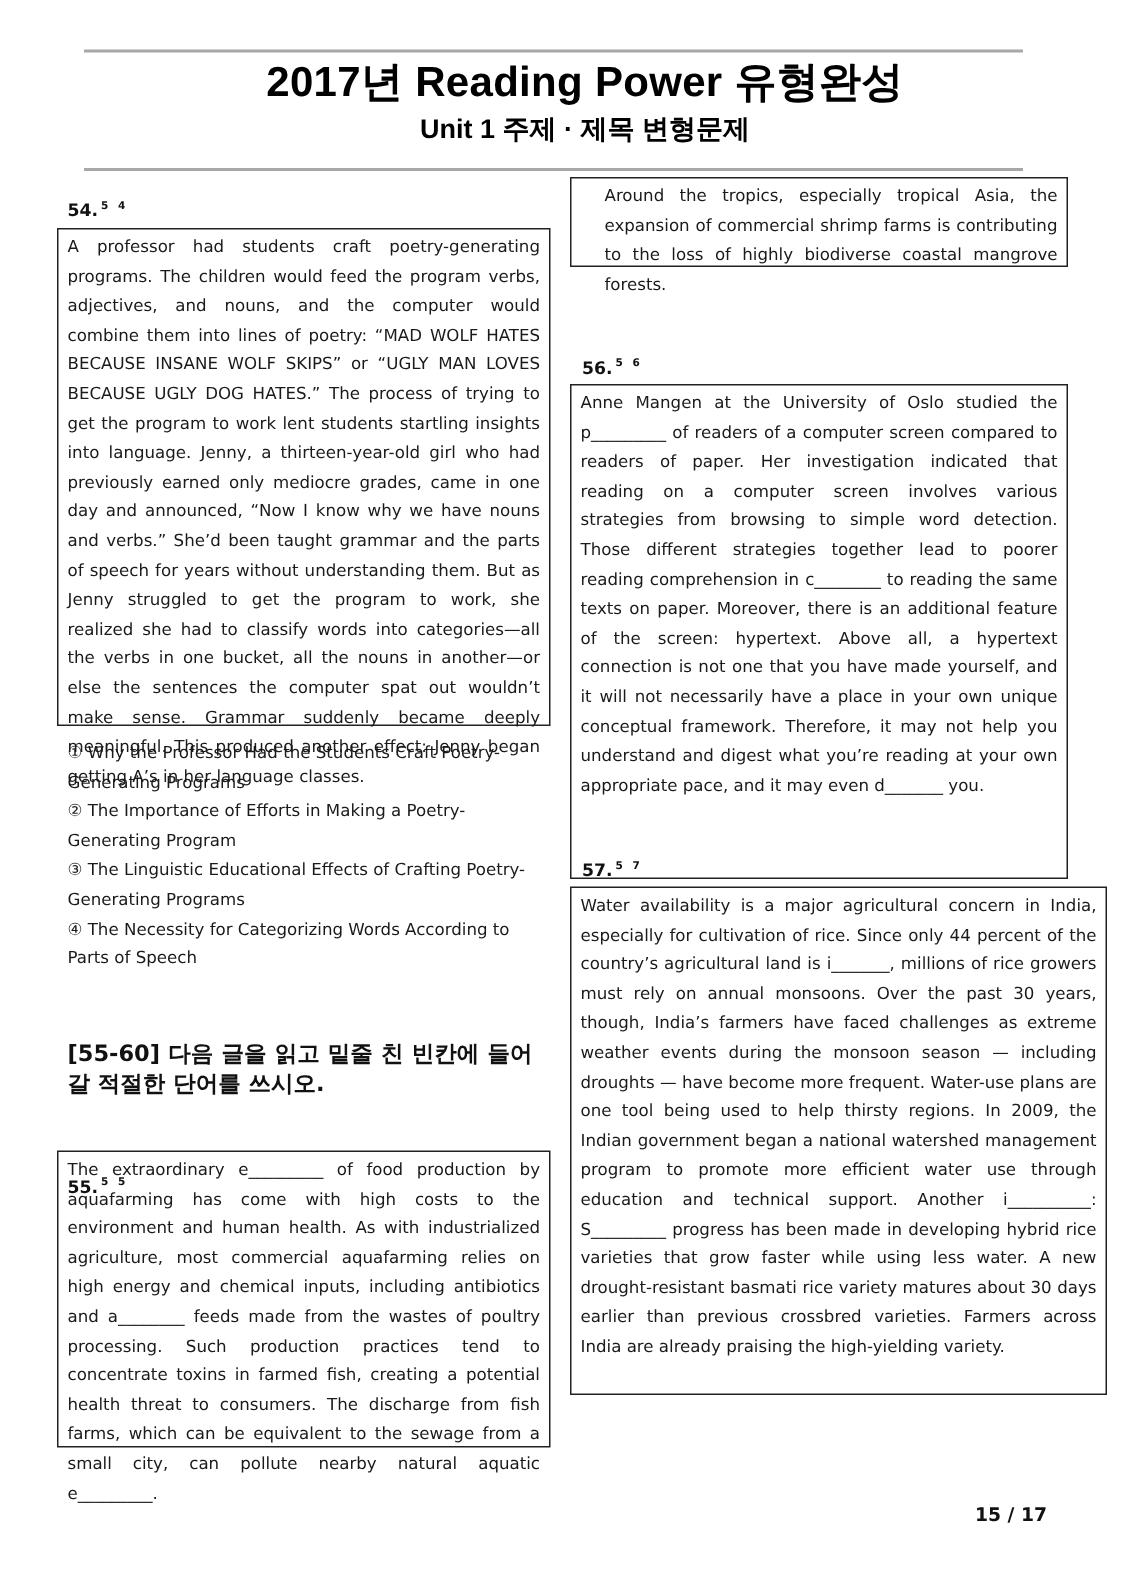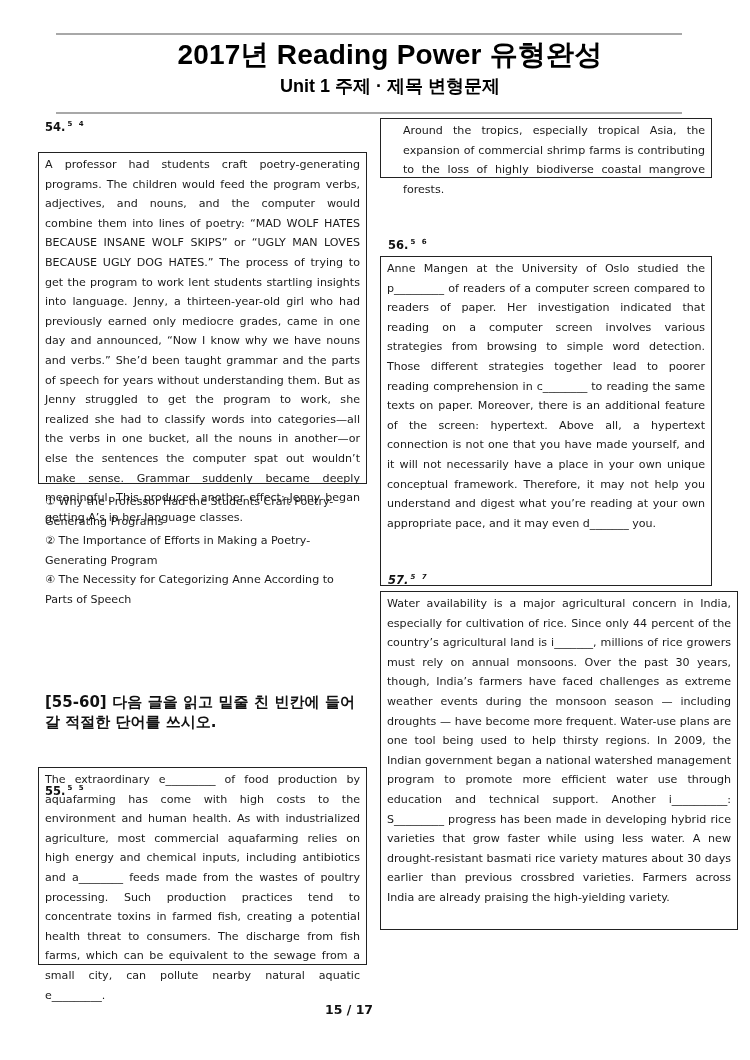--- a/index.html
+++ b/index.html
@@ -41,55 +41,56 @@
   }
   .choice { display: block; }
 
   .instruction {
     position: absolute; left: 45px; top: 692px; width: 310px;
     font-size: 15px; line-height: 20px; font-weight: bold; color: #111;
     text-align: justify;
   }
 
   .page-num {
-    position: absolute; left: 0; width: 698px; top: 1002px; text-align: center;
+    position: absolute; left: 0; width: 698px; top: 1002px; text-align: right;
     font-size: 12.5px; font-weight: bold; color: #111;
   }
 </style>
 </head>
 <body>
 
 <div class="rule top"></div>
 <div class="title main">2017년 Reading Power 유형완성</div>
 <div class="title sub">Unit 1 주제 · 제목 변형문제</div>
 <div class="rule mid"></div>
 
-<div class="qnum" style="left:45px; top:120px;text-align:center;">
+<div class="qnum" style="left:45px; top:133px;text-align:center;">
   <span>54.</span><sup>5 4</sup>
 </div>
 <div class="box" id="box54">A professor had students craft poetry-generating programs. The children would feed the program verbs, adjectives, and nouns, and the computer would combine them into lines of poetry: “MAD WOLF HATES BECAUSE INSANE WOLF SKIPS” or “UGLY MAN LOVES BECAUSE UGLY DOG HATES.” The process of trying to get the program to work lent students startling insights into language. Jenny, a thirteen-year-old girl who had previously earned only mediocre grades, came in one day and announced, “Now I know why we have nouns and verbs.” She’d been taught grammar and the parts of speech for years without understanding them. But as Jenny struggled to get the program to work, she realized she had to classify words into categories—all the verbs in one bucket, all the nouns in another—or else the sentences the computer spat out wouldn’t make sense. Grammar suddenly became deeply meaningful. This produced another effect: Jenny began getting A’s in her language classes.</div>
 
 <div class="choices">
   <span class="choice">① Why the Professor Had the Students Craft Poetry-Generating Programs</span>
   <span class="choice">② The Importance of Efforts in Making a Poetry-Generating Program</span>
-  <span class="choice">④ The Necessity for Categorizing Anne According to Parts of Speech</span>
+  <span class="choice">③ The Linguistic Educational Effects of Crafting Poetry-Generating Programs</span>
+  <span class="choice">④ The Necessity for Categorizing Words According to Parts of Speech</span>
 </div>
 
 <div class="instruction">[55-60] 다음 글을 읽고 밑줄 친 빈칸에 들어갈 적절한 단어를 쓰시오.</div>
 
 <div class="qnum" style="left:45px; top:748px;margin-top:36px;">
   <span>55.</span><sup>5 5</sup>
 </div>
 <div class="box" id="box55">The extraordinary e_________ of food production by aquafarming has come with high costs to the environment and human health. As with industrialized agriculture, most commercial aquafarming relies on high energy and chemical inputs, including antibiotics and a________ feeds made from the wastes of poultry processing. Such production practices tend to concentrate toxins in farmed fish, creating a potential health threat to consumers. The discharge from fish farms, which can be equivalent to the sewage from a small city, can pollute nearby natural aquatic e_________.</div>
 
 <div class="box" id="box-cont">Around the tropics, especially tropical Asia, the expansion of commercial shrimp farms is contributing to the loss of highly biodiverse coastal mangrove forests.</div>
 
 <div class="qnum" style="left:388px; top:238px;text-align:center;">
   <span>56.</span><sup>5 6</sup>
 </div>
 <div class="box" id="box56">Anne Mangen at the University of Oslo studied the p_________ of readers of a computer screen compared to readers of paper. Her investigation indicated that reading on a computer screen involves various strategies from browsing to simple word detection. Those different strategies together lead to poorer reading comprehension in c________ to reading the same texts on paper. Moreover, there is an additional feature of the screen: hypertext. Above all, a hypertext connection is not one that you have made yourself, and it will not necessarily have a place in your own unique conceptual framework. Therefore, it may not help you understand and digest what you’re reading at your own appropriate pace, and it may even d_______  you.</div>
 
-<div class="qnum" style="left:388px; top:573px;font-style:italic;">
+<div class="qnum" style="left:388px; top:573px;">
   <span>57.</span><sup>5 7</sup>
 </div>
 <div class="box" id="box57">Water availability is a major agricultural concern in India, especially for cultivation of rice. Since only 44 percent of the country’s agricultural land is i_______, millions of rice growers must rely on annual monsoons. Over the past 30 years, though, India’s farmers have faced challenges as extreme weather events during the monsoon season — including droughts — have become more frequent. Water-use plans are one tool being used to help thirsty regions. In 2009, the Indian government began a national watershed management program to promote more efficient water use through education and technical support. Another i__________: S_________ progress has been made in developing hybrid rice varieties that grow faster while using less water. A new drought-resistant basmati rice variety matures about 30 days earlier than previous crossbred varieties. Farmers across India are already praising the high-yielding variety.</div>
 
 <div class="page-num">15 / 17</div>
 
 </body></html>

